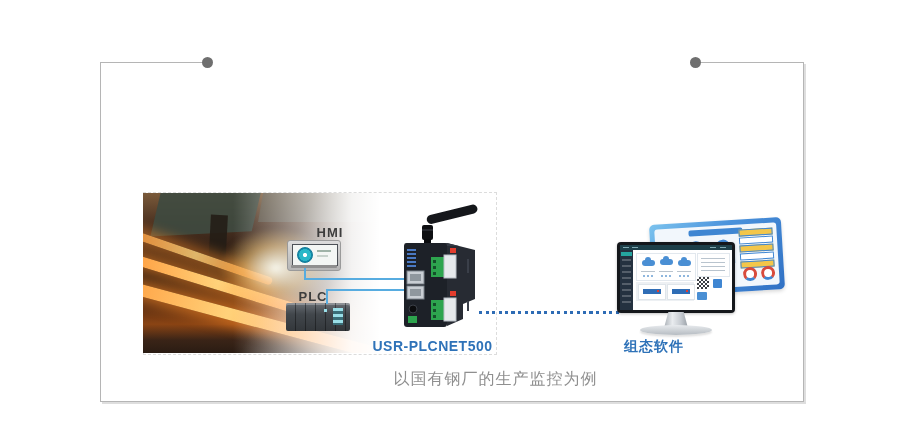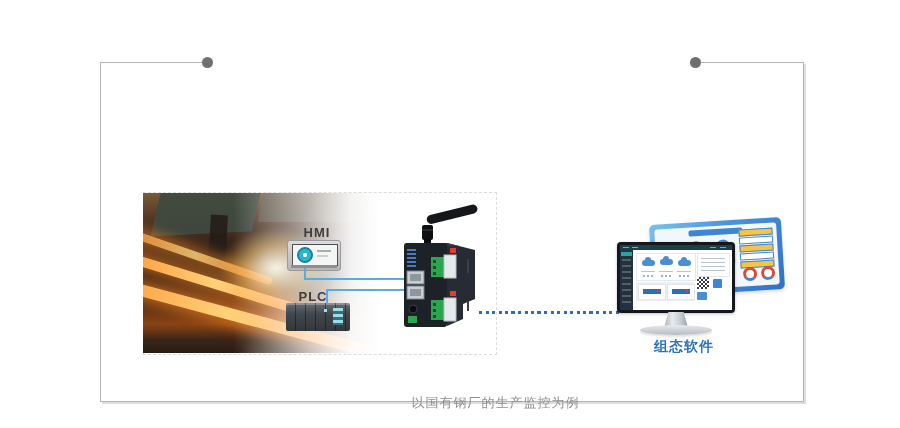--- a/index.html
+++ b/index.html
@@ -35,21 +35,21 @@
   .ph-fade{left:0;top:0;right:0;bottom:0;background:
     linear-gradient(to right,rgba(255,255,255,0) 38%,rgba(255,255,255,.5) 66%,rgba(255,255,255,.92) 88%,#fff 100%),
     linear-gradient(115deg,rgba(255,255,255,0) 55%,rgba(255,255,255,.45) 90%);}
 
   
   .band{left:143px;top:336px;width:352px;height:17px;line-height:17px;
     background:linear-gradient(to right,rgba(80,170,205,.97) 0%,rgba(120,195,222,.85) 30%,rgba(175,220,236,.45) 55%,rgba(222,240,248,.12) 75%,rgba(255,255,255,0) 95%);
     color:#fff;font-size:13px;font-weight:bold;padding-left:12px;box-sizing:border-box;letter-spacing:1px;}
 
   
-  .hmi-label{left:290px;top:225px;width:54px;text-align:center;font-size:13px;font-weight:bold;color:#3d3d3d;letter-spacing:1px;}
+  .hmi-label{left:303px;top:225px;width:54px;text-align:center;font-size:13px;font-weight:bold;color:#3d3d3d;letter-spacing:1px;}
   .hmi-dev{left:287px;top:240px;width:54px;height:31px;border:1px solid #9a9a9a;border-radius:3px;
     background:linear-gradient(#dcdcdc,#b5b5b5);box-sizing:border-box;}
   .hmi-screen{left:4px;top:3px;width:44px;height:20px;background:#f3f6f4;border:1px solid #4c5157;}
   .hmi-gauge{left:4px;top:2px;width:14px;height:14px;border-radius:50%;
     background:radial-gradient(circle,#ffffff 0 18%,#28b8c8 24% 58%,#1687a8 62% 100%);border:1px solid #0e7d9a;}
   .hmi-l1{left:24px;top:5px;width:14px;height:2px;background:#9fb3a8;}
   .hmi-l2{left:24px;top:10px;width:11px;height:2px;background:#c7d2cc;}
   .hmi-chin{left:3px;bottom:2px;width:46px;height:3px;background:#8f8f8f;border-radius:1px;}
 
   
@@ -67,22 +67,22 @@
   .conn{background:#57ace0;}
   .connA{left:304px;top:268px;width:2px;height:11px;}
   .connB{left:304px;top:278px;width:101px;height:2px;}
   .connC{left:326px;top:289px;width:2px;height:15px;}
   .connD{left:326px;top:289px;width:79px;height:2px;}
   .dotted{left:479px;top:311px;width:142px;height:3px;
     background:repeating-linear-gradient(90deg,#2e6cb5 0 3px,rgba(0,0,0,0) 3px 6.5px);}
 
   
   .gw-label{left:370px;top:338px;width:125px;text-align:center;font-size:14px;font-weight:bold;color:#2e72b8;letter-spacing:.5px;z-index:5;}
-  .sw-label{left:624px;top:338px;width:120px;text-align:center;font-size:14px;font-weight:bold;color:#2e72b8;letter-spacing:1px;}
-  .caption{left:100px;top:394px;width:791px;text-align:center;font-size:13px;color:#8f8f8f;letter-spacing:1px;}
+  .sw-label{left:624px;top:338px;width:120px;text-align:left;font-size:14px;font-weight:bold;color:#2e72b8;letter-spacing:1px;}
+  .caption{left:100px;top:369px;width:791px;text-align:center;font-size:16px;color:#8f8f8f;letter-spacing:1px;}
 
   
   .board{left:651px;top:221px;width:132px;height:72px;transform:rotate(-3.5deg);z-index:1;
     background:linear-gradient(135deg,#7cc3ee 0%,#4b93dc 40%,#3171c4 100%);border-radius:5px;
     box-shadow:0 2px 4px rgba(0,0,0,.15);}
   .board-inner{left:5px;top:5px;right:5px;bottom:5px;background:#f2f7fc;border-radius:3px;overflow:hidden;}
   .b-title{left:28%;top:3px;width:44%;height:6px;background:#3f86d2;border-radius:2px;}
   .b-gauge{width:15px;height:15px;border-radius:50%;border:3px solid #3f86d2;background:#fff;top:14px;box-sizing:border-box;}
   .b-pill{width:18px;height:4px;background:#cfe2f5;border:1px solid #9cc3e8;top:32px;}
   .b-row{left:84px;width:32px;height:5px;border:1px solid #3f86d2;background:#fff;}
@@ -198,20 +198,21 @@
     <rect x="49" y="54" width="12" height="23" fill="#e6e9ec" stroke="#b9bfc6"></rect>
     <rect x="55" y="90" width="6" height="5" fill="#e23d2e"></rect>
     <rect x="36" y="99" width="13" height="20" fill="#2da44e"></rect>
     <rect x="38" y="102" width="3" height="3" fill="#14502a"></rect>
       <rect x="38" y="108" width="3" height="3" fill="#14502a"></rect>
       <rect x="38" y="114" width="3" height="3" fill="#14502a"></rect>
     <rect x="49" y="97" width="12" height="23" fill="#e6e9ec" stroke="#b9bfc6"></rect>
     <rect x="72" y="58" width="2" height="14" fill="#3a3f49"></rect>
     <rect x="72" y="100" width="2" height="10" fill="#3a3f49"></rect>
   </svg>
+  <div class="abs gw-label">USR-PLCNET500</div>
 
   <div class="abs board">
     <div class="abs board-inner">
       <div class="abs b-title"></div>
       <div class="abs b-gauge" style="left:6px;"></div>
       <div class="abs b-gauge" style="left:33px;"></div>
       <div class="abs b-gauge" style="left:60px;"></div>
       <div class="abs b-pill" style="left:5px;"></div>
       <div class="abs b-pill" style="left:32px;"></div>
       <div class="abs b-pill" style="left:59px;"></div>

